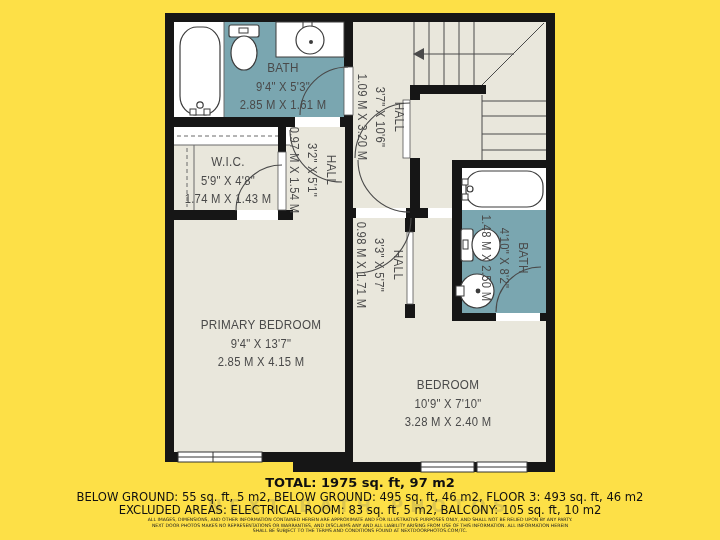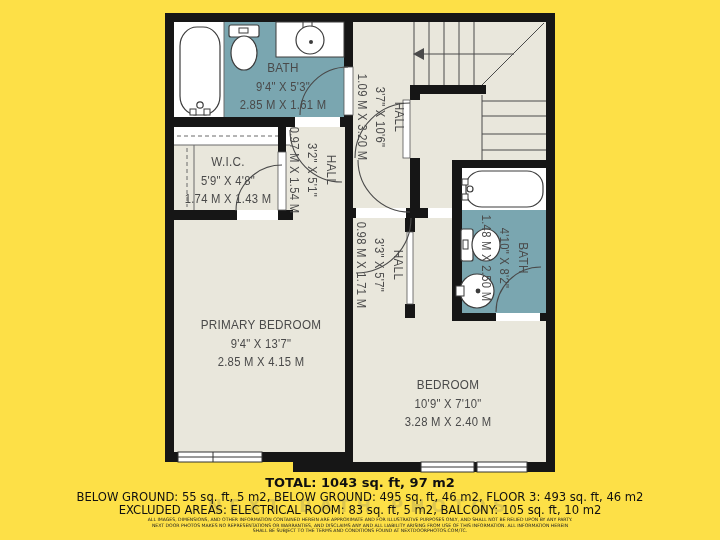--- a/index.html
+++ b/index.html
@@ -215,21 +215,21 @@
     <span style="display:block">2.85 M X 4.15 M</span>
   </div>
 
   <div class="room-label" style="left:448px;top:403px">
     <span class="rname" style="display:block">BEDROOM</span>
     <span style="display:block">10'9" X 7'10"</span>
     <span style="display:block">3.28 M X 2.40 M</span>
   </div>
 
   <div class="watermark">NEXT BATH PHOTOS</div>
-  <div class="summary total-line">TOTAL: 1043 sq. ft, 97 m2</div>
+  <div class="summary total-line">TOTAL: 1975 sq. ft, 97 m2</div>
   <div class="summary areas-line">BELOW GROUND: 55 sq. ft, 5 m2, BELOW GROUND: 495 sq. ft, 46 m2, FLOOR 3: 493 sq. ft, 46 m2</div>
   <div class="summary excluded-line">EXCLUDED AREAS: ELECTRICAL ROOM: 83 sq. ft, 5 m2, BALCONY: 105 sq. ft, 10 m2</div>
   <div class="disclaimer">
     <div>ALL IMAGES, DIMENSIONS, AND OTHER INFORMATION CONTAINED HEREIN ARE APPROXIMATE AND FOR ILLUSTRATIVE PURPOSES ONLY, AND SHALL NOT BE RELIED UPON BY ANY PARTY.</div>
     <div>NEXT DOOR PHOTOS MAKES NO REPRESENTATIONS OR WARRANTIES, AND DISCLAIMS ANY AND ALL LIABILITY ARISING FROM USE OF THIS INFORMATION. ALL INFORMATION HEREIN</div>
     <div>SHALL BE SUBJECT TO THE TERMS AND CONDITIONS FOUND AT NEXTDOORPHOTOS.COM/TC.</div>
   </div>
 
 </div>
 

